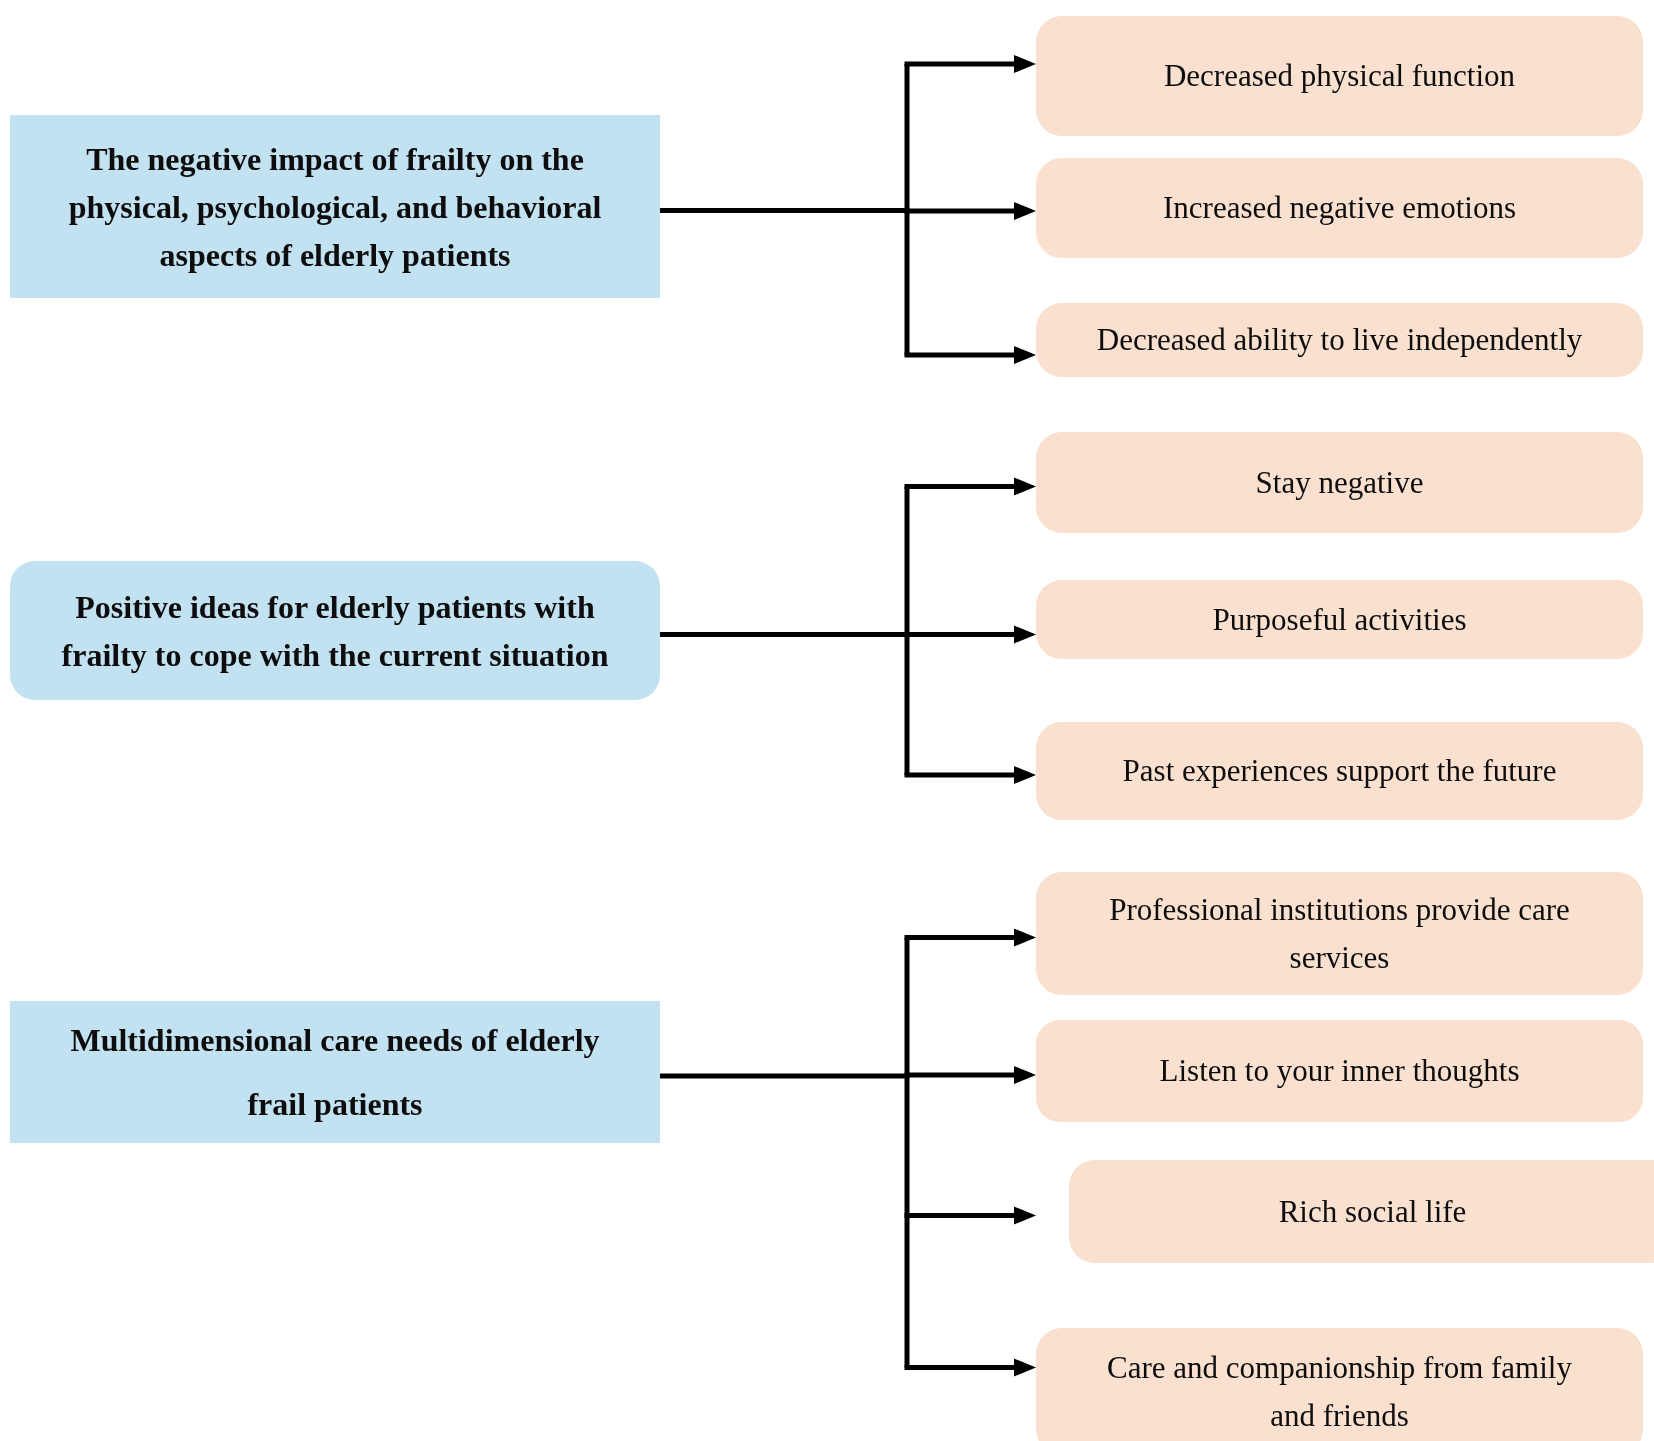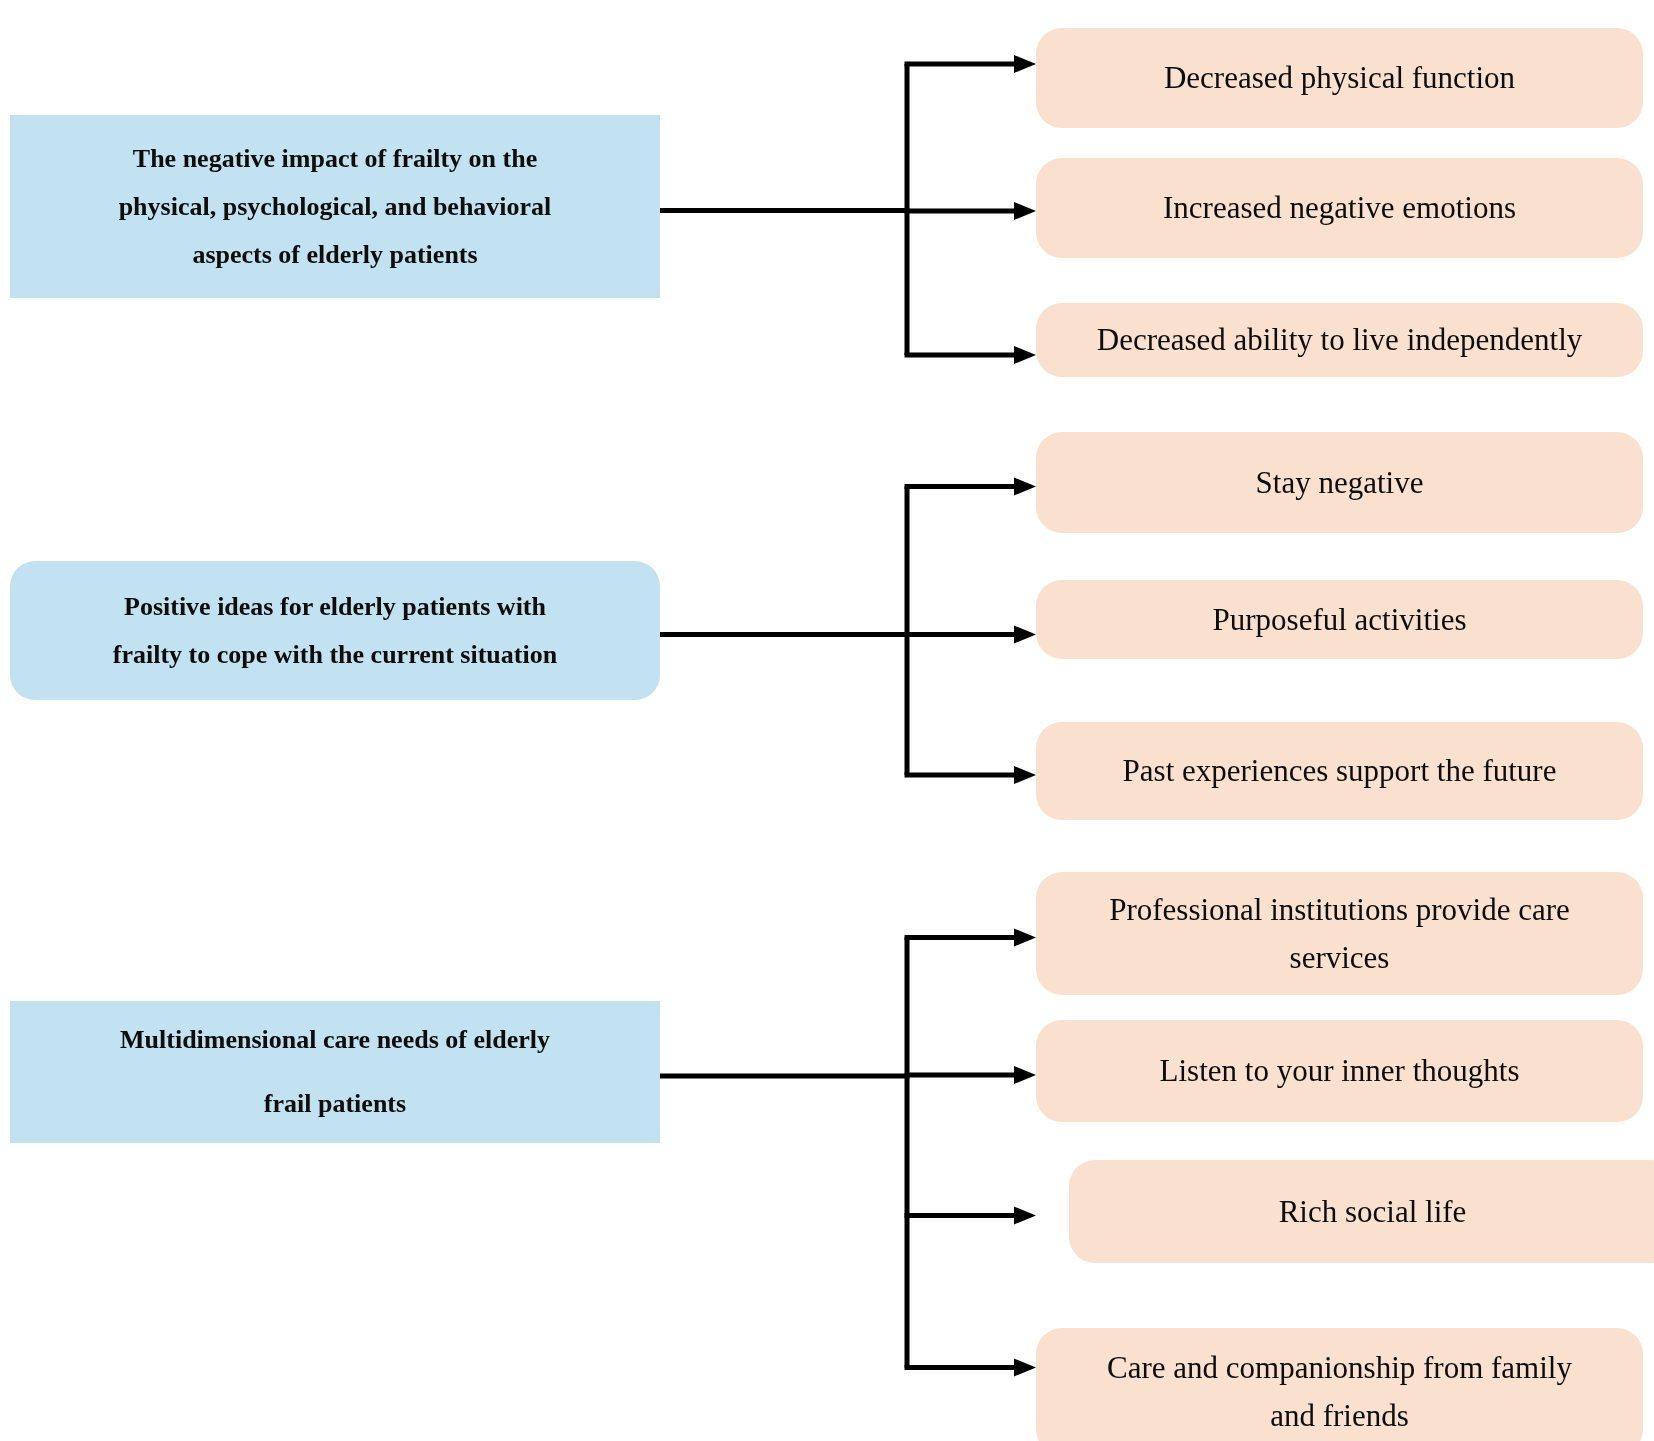--- a/index.html
+++ b/index.html
@@ -25,45 +25,45 @@
     justify-content: center;
     text-align: center;
     box-sizing: border-box;
   }
   .label { white-space: pre-line; display: block; }
   .src {
     left: 10px;
     width: 650px;
     background: #c3e2f1;
     font-weight: bold;
-    font-size: 26px;
+    font-size: 32px;
     padding: 0 28px;
   }
   .src .label { line-height: 48px; }
   .b1 { top: 115px;  height: 183px; }
   .b2 { top: 561px;  height: 139px; border-radius: 25px; }
   .b3 { top: 1001px; height: 142px; }
   .b3 .label { line-height: 64px; }
   .tgt {
     left: 1036px;
     width: 607px;
     background: #f9e0cf;
     border-radius: 26px;
     font-size: 31px;
     padding: 0 34px;
   }
   .tgt .label { line-height: 48px; }
-  .p1  { top: 28px;   height: 100px; }
+  .p1  { top: 16px;   height: 120px; }
   .p2  { top: 158px;  height: 100px; }
   .p3  { top: 303px;  height: 74px;  }
   .p4  { top: 432px;  height: 101px; }
   .p5  { top: 580px;  height: 79px; }
   .p6  { top: 722px;  height: 98px;  }
   .p7  { top: 872px;  height: 123px; }
-  .p8  { top: 1020px; height: 102px; }
+  .p8  { top: 1020px; height: 102px; border-radius: 24px; }
   .p9  { top: 1160px; height: 103px; margin-left: 33px; }
   .p10 { top: 1300px; height: 127px; margin-top: 28px; }
 </style>
 </head>
 <body>
 
 <div class="canvas">
   <svg id="connectors">
       <line x1="660" y1="210.5" x2="909.5" y2="210.5" stroke="#000000" stroke-width="5"></line>
       <line x1="907" y1="64" x2="907" y2="355" stroke="#000000" stroke-width="5"></line>

